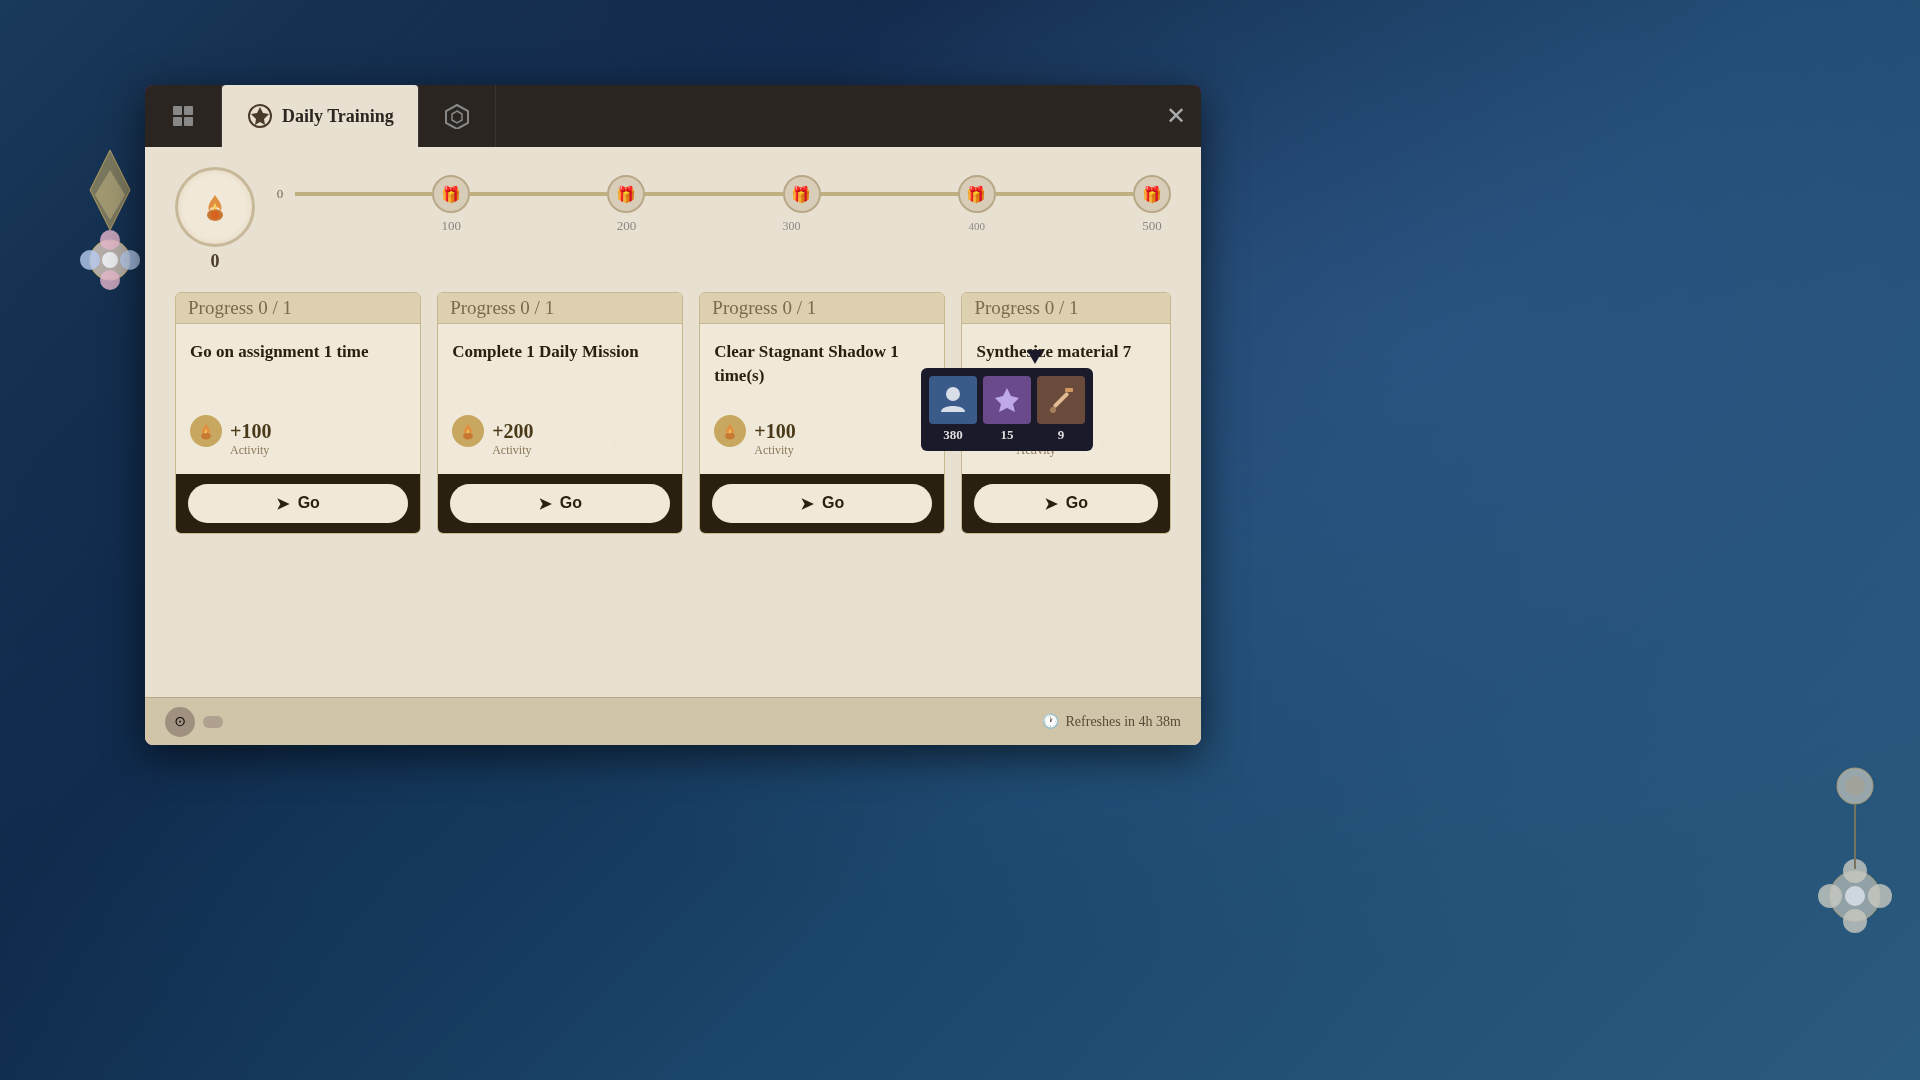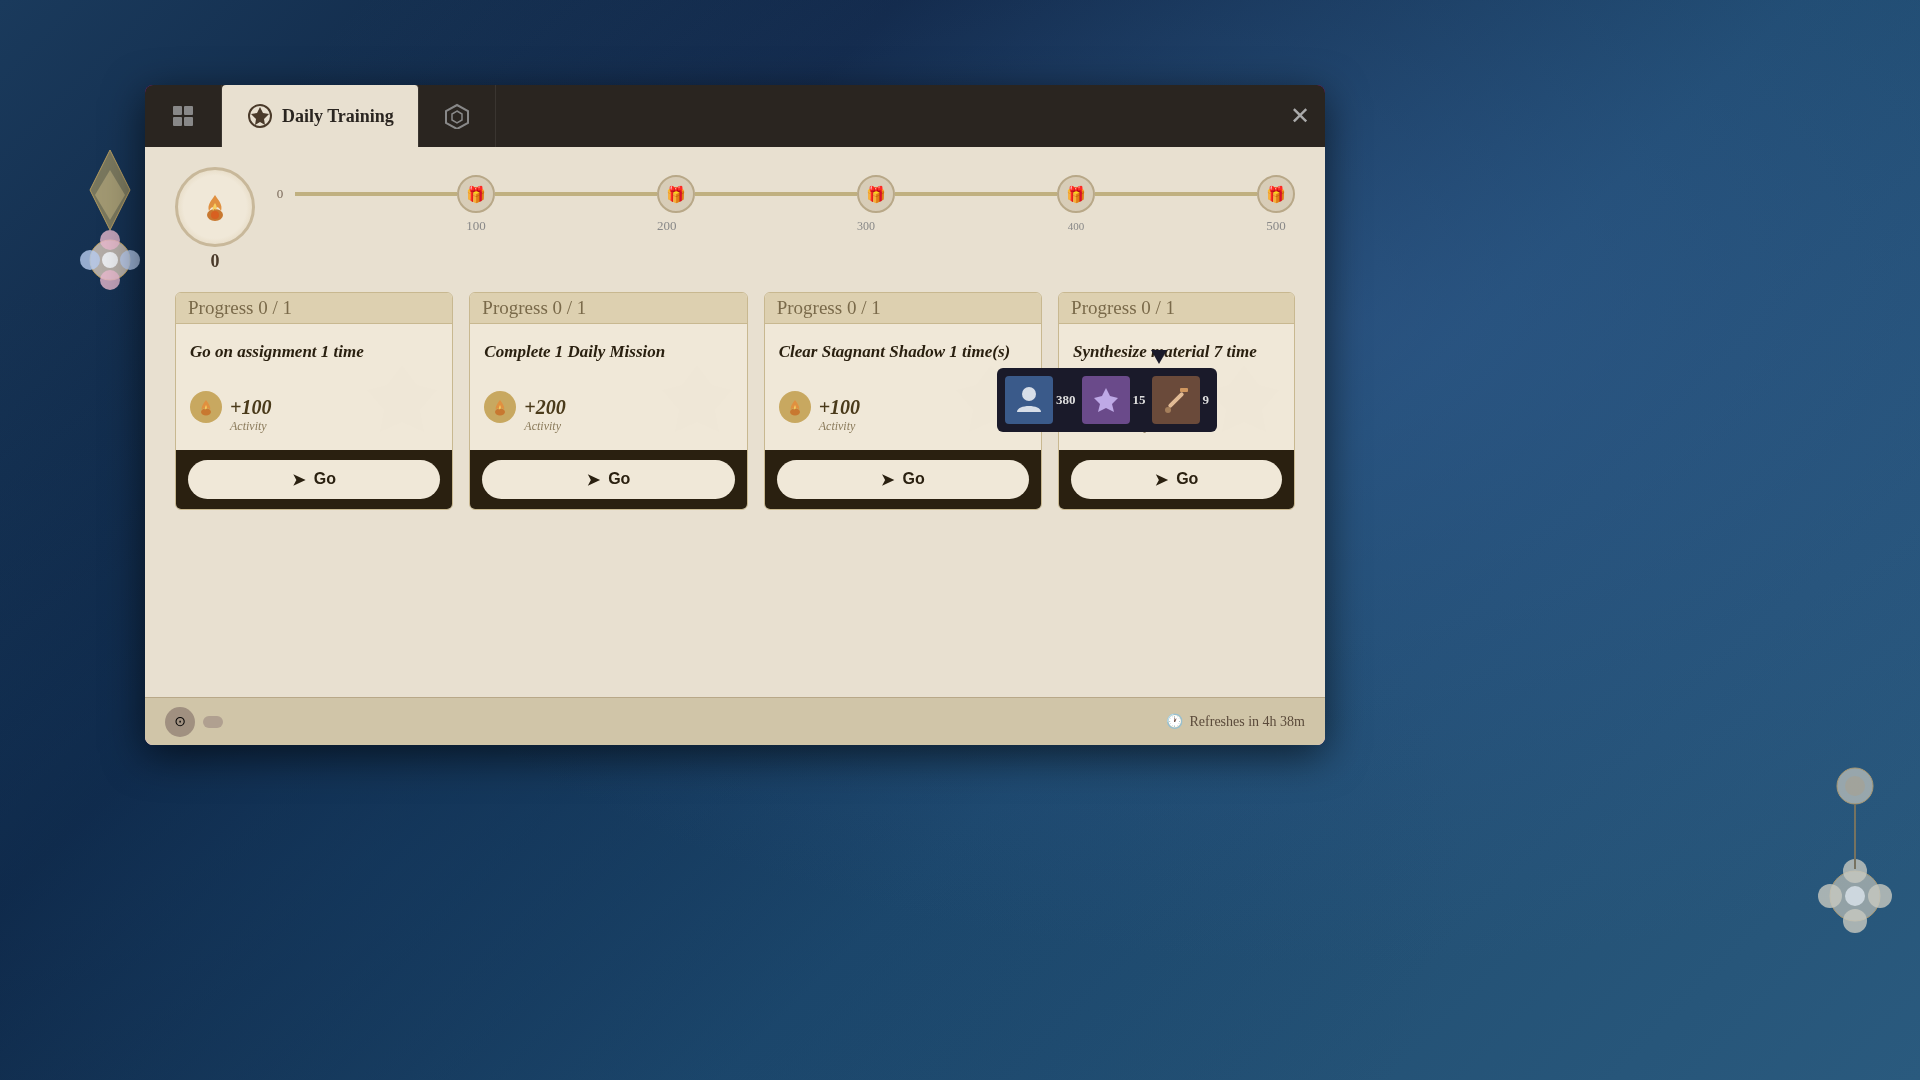--- a/index.html
+++ b/index.html
@@ -17,21 +17,21 @@
       inset: 0;
       background: radial-gradient(ellipse at 70% 30%, rgba(60,100,160,0.4) 0%, transparent 60%),
                   radial-gradient(ellipse at 20% 80%, rgba(20,60,100,0.5) 0%, transparent 50%);
     }
 
     
     .panel {
       position: absolute;
       left: 145px;
       top: 85px;
-      width: 1180px;
+      width: 1056px;
       height: 660px;
       background: #a21caf;
       border-radius: 8px;
       overflow: hidden;
       box-shadow: 0 10px 40px rgba(0,0,0,0.6);
     }
 
     
     .tab-bar {
       display: flex;
@@ -137,21 +137,20 @@
       color: #7a6a4a;
       border-bottom: 1px solid #c8b890;
     }
 
     .card-body {
       flex: 1;
       padding: 16px 14px;
       display: flex;
       flex-direction: column;
       position: relative;
-      font-style: italic;
     }
 
     .card-watermark {
       position: absolute;
       bottom: 10px;
       right: 10px;
       width: 80px;
       height: 80px;
       opacity: 0.08;
       font-size: 70px;
@@ -240,21 +239,21 @@
       background: #1a1a2a;
       border-radius: 6px;
       padding: 8px;
       display: flex;
       gap: 6px;
       z-index: 100;
     }
 
     .tooltip-item {
       display: flex;
-      flex-direction: row;
+      flex-direction: column;
       align-items: center;
       gap: 3px;
     }
 
     .tooltip-icon {
       width: 48px;
       height: 48px;
       border-radius: 4px;
       display: flex;
       align-items: center;
@@ -415,21 +414,21 @@
           <div style="display:flex; flex-direction:column; align-items:center;">
             <div class="m-gift">🎁</div>
           </div>
         </div>
 
         <div style="display:flex; align-items:center; padding-top:5px;">
           <div style="width:30px;"></div>
           <div style="flex:1;"></div>
           <div style="width:38px; text-align:center; font-size:13px; color:#888;">100</div>
           <div style="flex:1;"></div>
-          <div style="width:38px; font-size:13px; color:#888;">200</div>
+          <div style="width:38px; text-align:center; font-size:13px; color:#888;">200</div>
           <div style="flex:1;"></div>
           <div style="width:38px; text-align:left; font-size:12px; color:#888;">300</div>
           <div style="flex:1;"></div>
           <div style="width:38px; text-align:center; font-size:11px; color:#888;">400</div>
           <div style="flex:1;"></div>
           <div style="width:38px; text-align:center; font-size:13px; color:#888;">500</div>
         </div>
       </div>
     </div>
 

